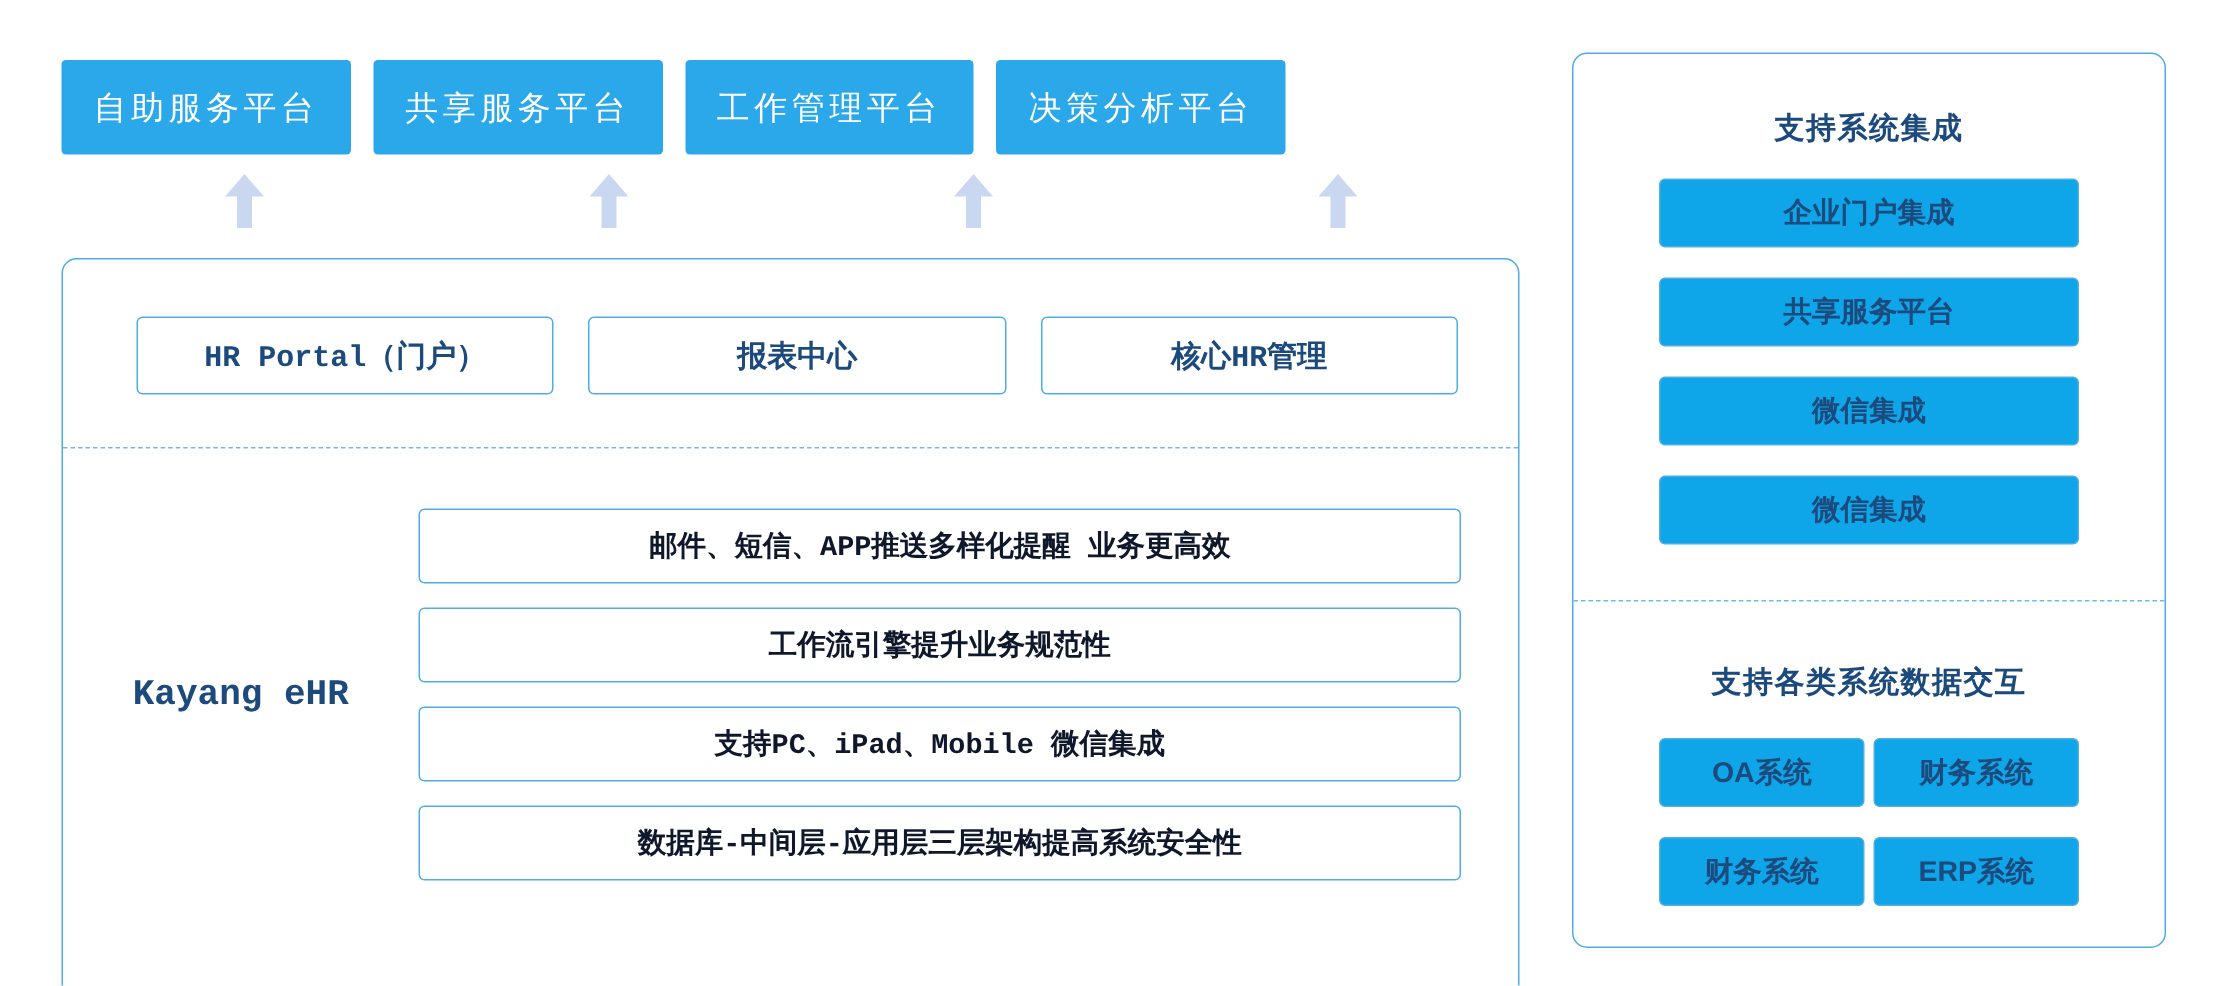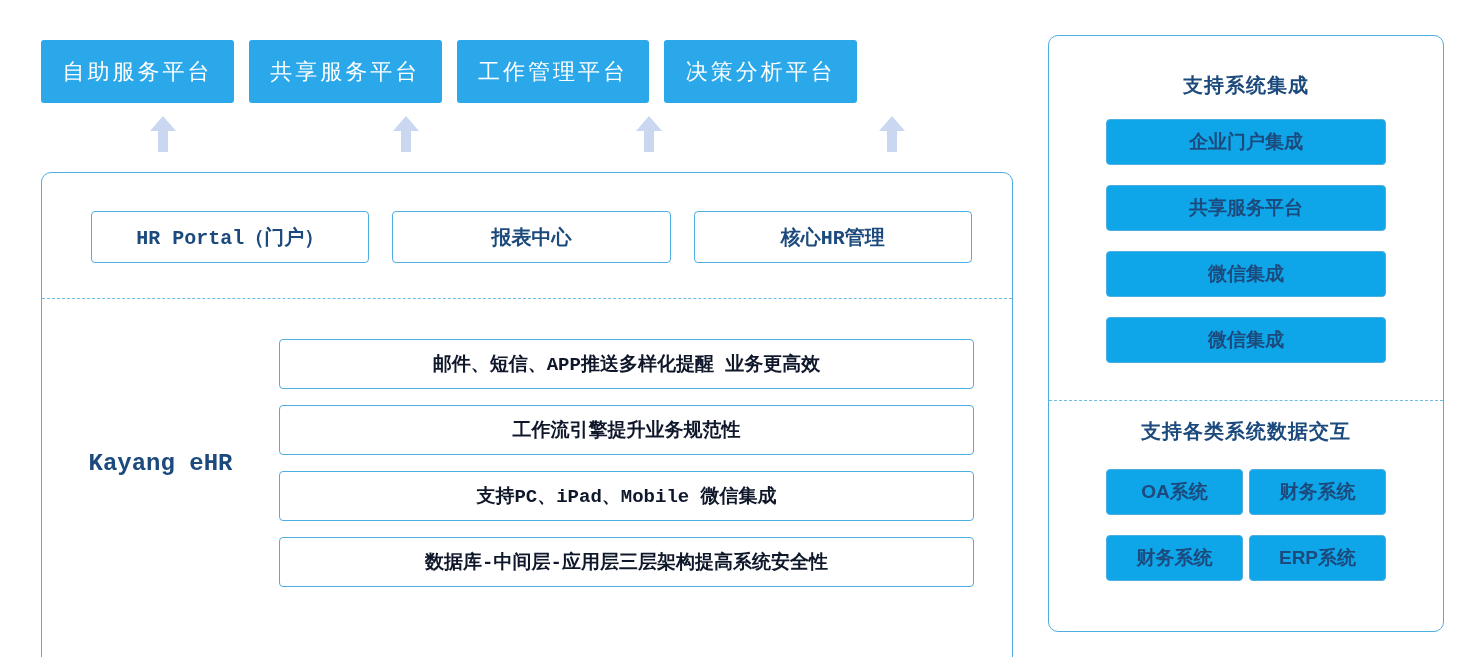--- a/index.html
+++ b/index.html
@@ -92,21 +92,21 @@
     border-radius: 10px;
     background: #ffffff;
   }
   .panel-title {
     margin-top: 36px;
     text-align: center;
     font-size: 20px; font-weight: bold;
     color: #1c4a7c;
     letter-spacing: 1px;
   }
-  .panel-title.second { margin-top: 17px; }
+  .panel-title.second { margin-top: 40px; }
   .int-list {
     margin: 20px auto 0;
     width: 280px;
     display: flex; flex-direction: column; gap: 20px;
   }
   .int-box, .grid-box {
     height: 46px;
     border: 1px solid #4fade1;
     border-radius: 4px;
     display: flex; align-items: center; justify-content: center;

